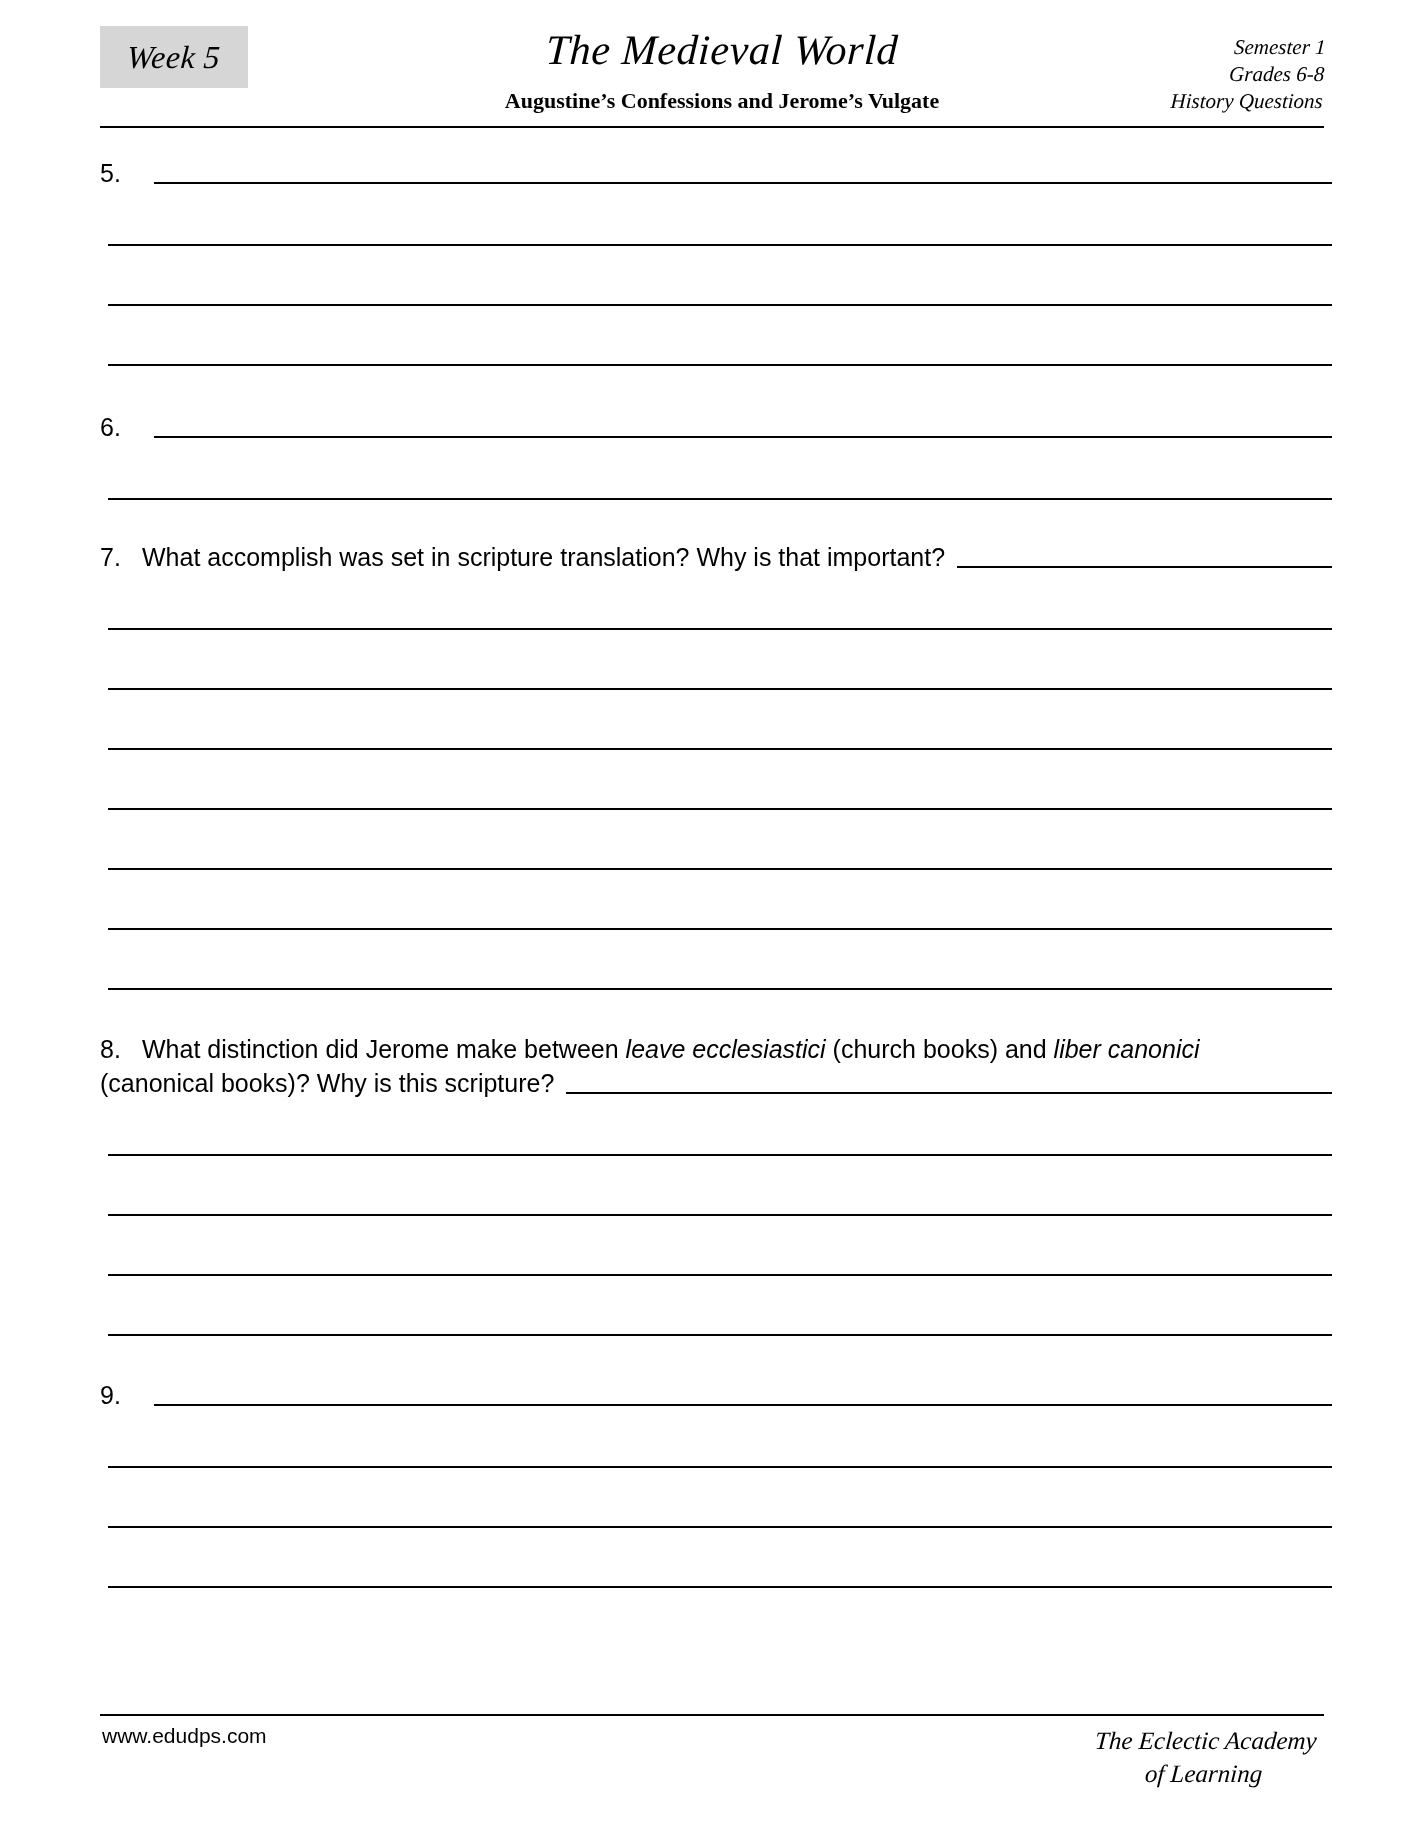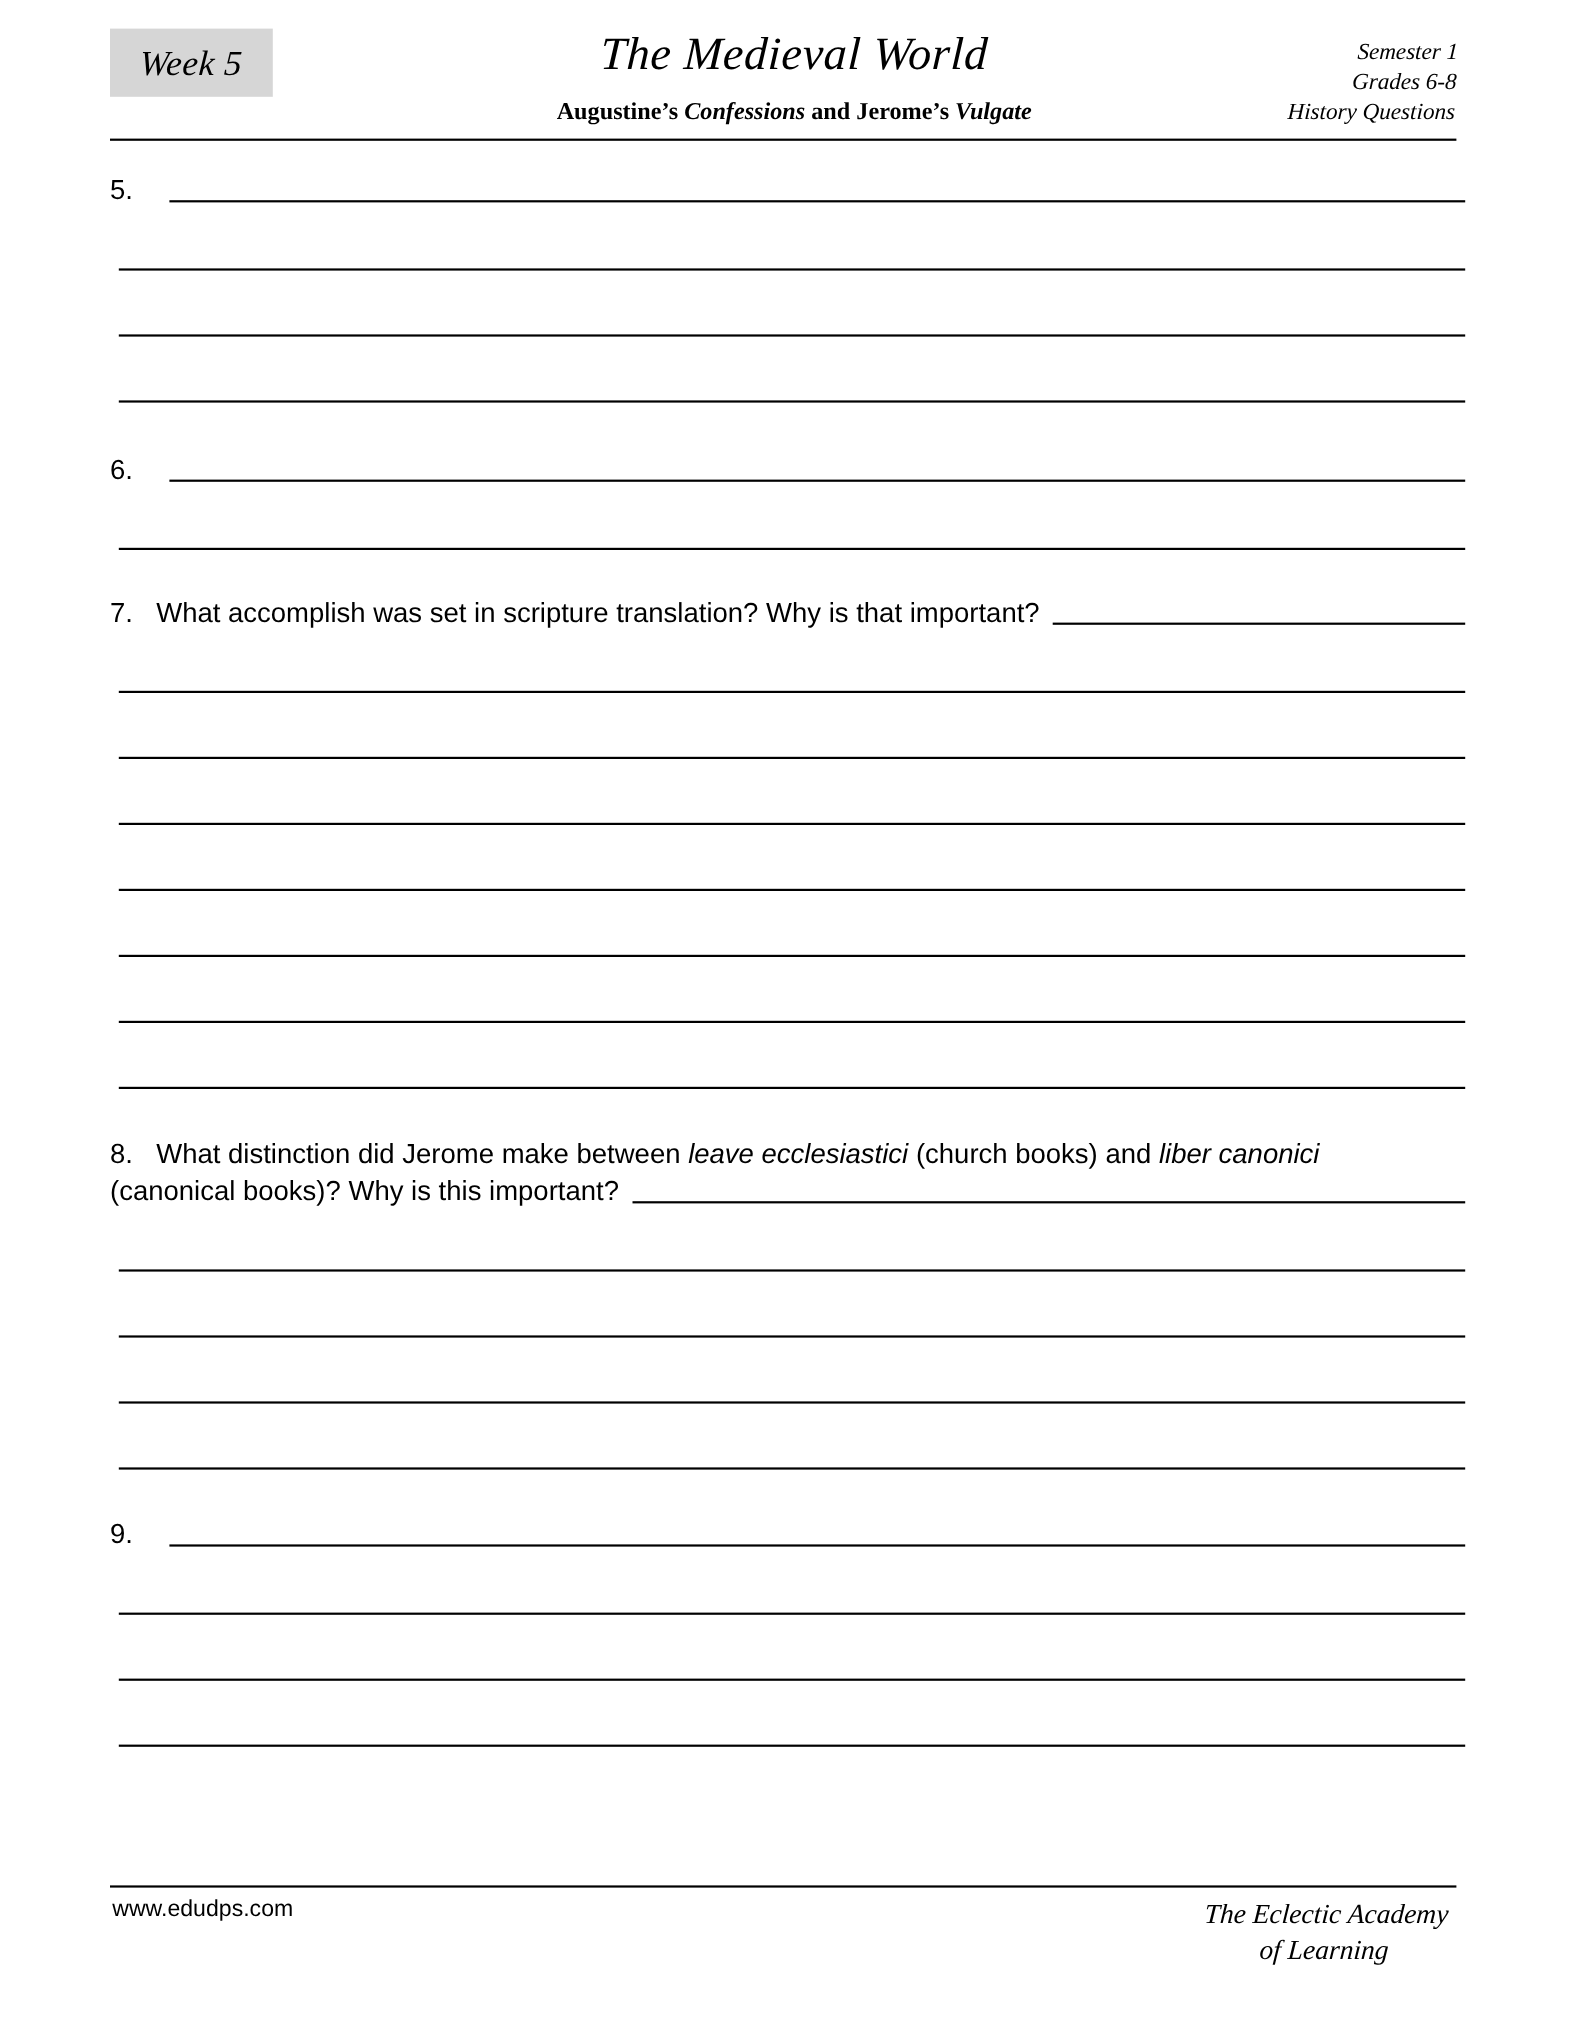--- a/index.html
+++ b/index.html
@@ -70,21 +70,20 @@
   }
   .doc-subtitle {
     font-family: "Liberation Serif", serif;
     font-weight: bold;
     font-size: 22px;
     line-height: 34px;
     margin-top: 8px;
     white-space: nowrap;
   }
   .doc-subtitle .ital {
-    font-style: italic;
   }
 
   .header-right {
     position: absolute;
     right: 0px;
     top: 34px;
     text-align: right;
     font-family: "Liberation Serif", serif;
     font-style: italic;
     font-size: 21px;
@@ -252,21 +251,21 @@
       <div class="answer-line" style="margin-top:58px;"></div>
       <div class="answer-line" style="margin-top:58px;"></div>
     </div>
 
     <div class="question-block" style="margin-top:42px;">
       <div class="q-row">
         <span class="q-num">8.</span>
         <span class="q-text"><span>What distinction did Jerome make between </span><span class="ital">leave ecclesiastici</span><span> (church books) and </span><span class="ital">liber canonici</span></span>
       </div>
       <div class="q-cont">
-        <span class="q-text">(canonical books)?  Why is this important?</span>
+        <span class="q-text">(canonical books)?  Why is this scripture?</span>
         <span class="q-row-tail"></span>
       </div>
       <div class="answer-line" style="margin-top:54px;"></div>
       <div class="answer-line" style="margin-top:58px;"></div>
       <div class="answer-line" style="margin-top:58px;"></div>
       <div class="answer-line" style="margin-top:58px;"></div>
     </div>
 
     <div class="question-block" style="margin-top:42px;">
       <div class="q-row">

